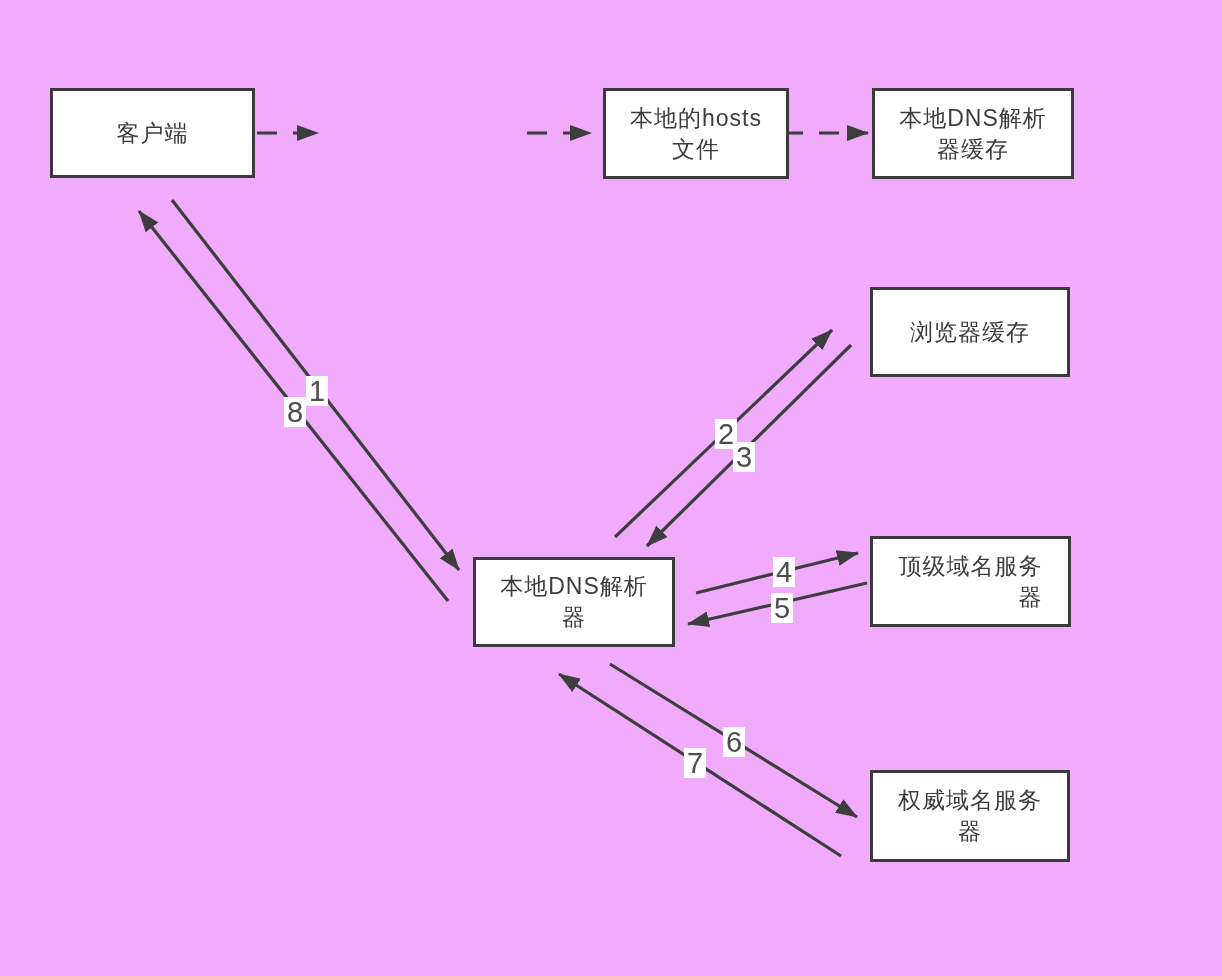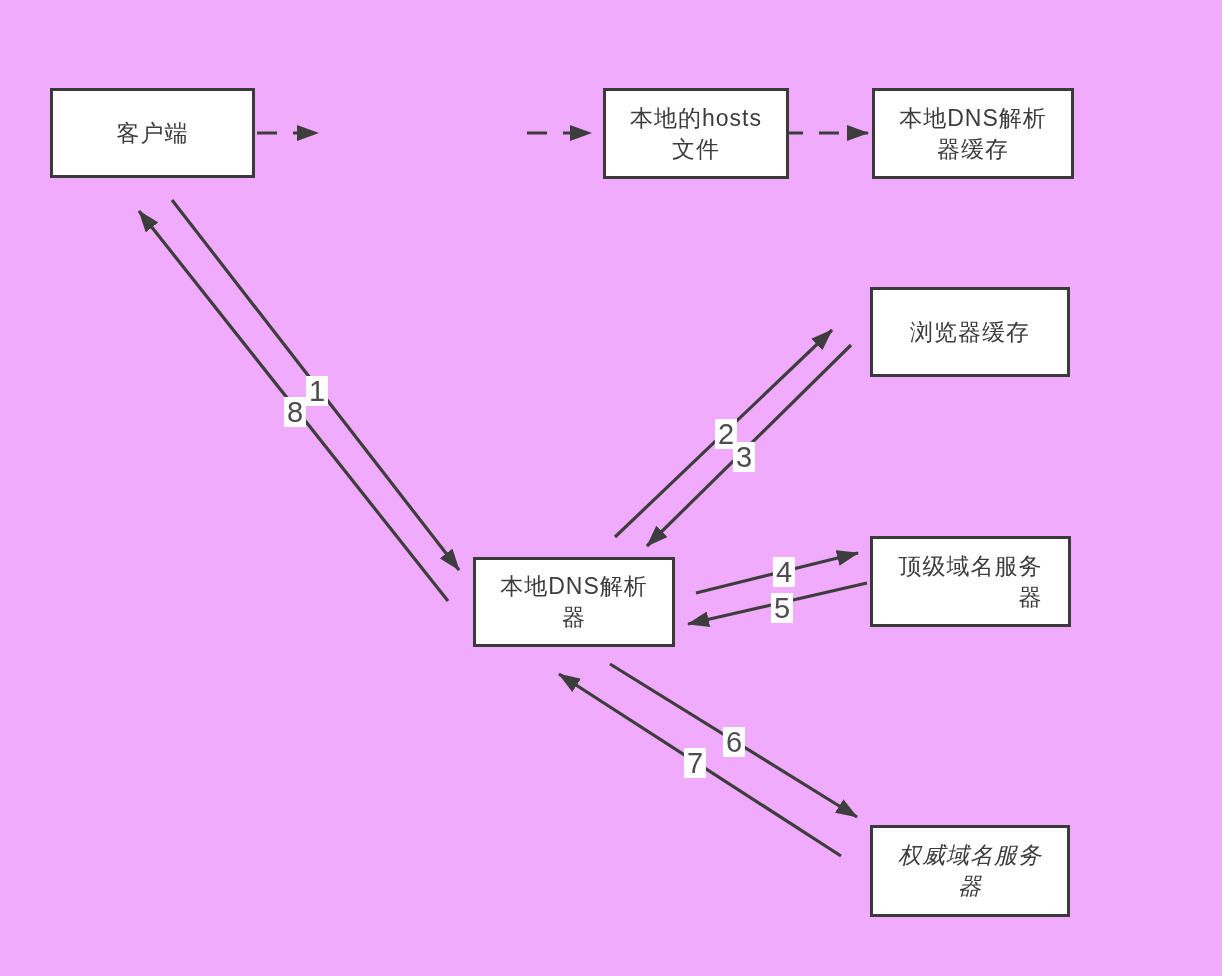--- a/index.html
+++ b/index.html
@@ -40,21 +40,21 @@
   
   #node-client          { left: 50px;  top: 88px;  width: 205px; height: 90px; }
   #node-browser-cache   { left: 322px; top: 88px;  width: 203px; height: 90px; }
   #node-hosts-file      { left: 595px; top: 88px;  width: 186px; height: 91px; margin-left: 8px; }
   #node-resolver-cache  { left: 872px; top: 88px;  width: 202px; height: 91px; }
   
   #node-local-dns       { left: 473px; top: 557px; width: 202px; height: 90px; }
   
   #node-root-dns        { left: 870px; top: 287px; width: 200px; height: 90px; }
   #node-tld-dns         { left: 870px; top: 536px; width: 201px; height: 91px; text-align: right; }
-  #node-auth-dns        { left: 870px; top: 825px; width: 200px; height: 92px; font-style: italic; }
+  #node-auth-dns        { left: 870px; top: 770px; width: 200px; height: 92px; }
 
   .edge-label {
     position: absolute;
     transform: translate(-50%, -50%);
     background: #ffffff;
     color: #4d4d4d;
     font-size: 29px;
     line-height: 30px;
     padding: 0 3px;
   }

